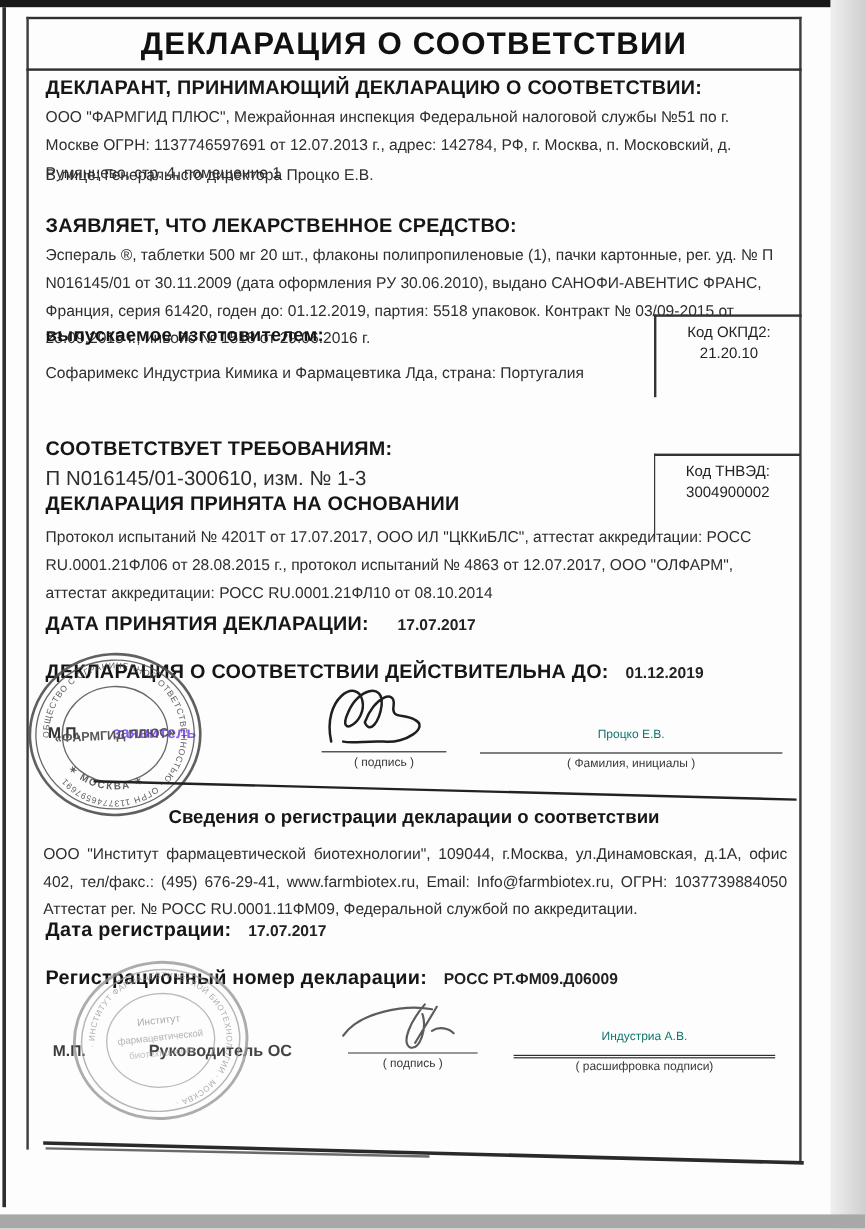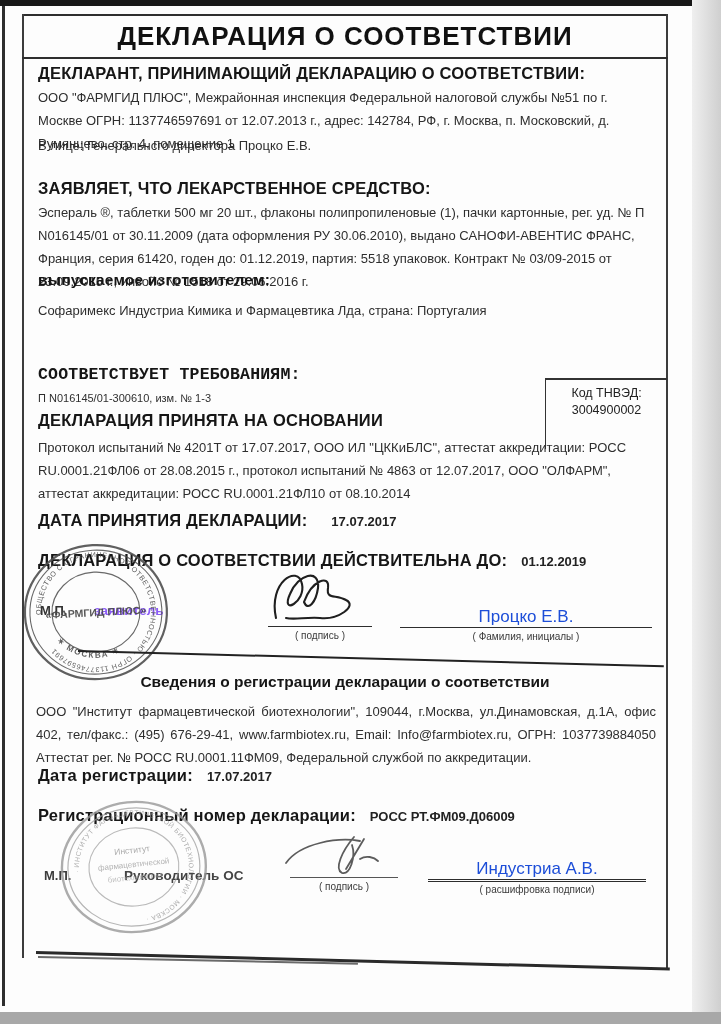--- a/index.html
+++ b/index.html
@@ -9,21 +9,21 @@
   .hline{background:#2e2e2e;height:2px;}
   .vline{background:#3c3c3c;width:2px;}
   .heading{font-weight:bold;color:#161616;font-size:16.5px;letter-spacing:.2px;white-space:nowrap;}
   .body-text{font-size:13px;line-height:23px;color:#2e2e2e;}
   .caption{font-size:10px;color:#3a3a3a;text-align:center;}
   .value{font-size:13px;font-weight:600;color:#222;white-space:nowrap;}
   .kv{display:flex;align-items:baseline;gap:14px;white-space:nowrap;}
   .codebox{border-top:2px solid #333;border-left:2px solid #333;text-align:center;
            font-size:12.5px;color:#222;padding-top:5px;line-height:17px;}
   .sigline{border-top:1.5px solid #2d2d2d;}
-  .name-center{text-align:center;font-size:17px;color:#1d4ed8;}
+  .name-center{text-align:center;font-size:10px;color:#0f766e;}
   .stamp-svg text{font-family:"Liberation Sans",sans-serif;}
 </style>
 </head>
 <body>
 
 <div id="page">
 
   <div class="abs" style="left:0;top:0;width:700px;height:6px;background:#181818;"></div>
   <div class="abs" style="left:2px;top:6px;width:3px;height:1000px;background:#2e2e2e;"></div>
   <div class="abs" style="right:0;top:0;width:29px;height:1024px;background:linear-gradient(to right,#efefef,#cfcfcf);"></div>
@@ -36,26 +36,30 @@
   <div class="abs" style="left:22px;top:21px;width:646px;text-align:center;font-size:26px;font-weight:bold;color:#111;letter-spacing:1px;">ДЕКЛАРАЦИЯ О СООТВЕТСТВИИ</div>
   <div class="abs hline" style="left:22px;top:57px;width:646px;"></div>
 
   <div class="abs heading" style="left:38px;top:64px;">ДЕКЛАРАНТ, ПРИНИМАЮЩИЙ ДЕКЛАРАЦИЮ О СООТВЕТСТВИИ:</div>
   <div class="abs body-text" style="left:38px;top:86px;width:614px;">ООО "ФАРМГИД ПЛЮС", Межрайонная инспекция Федеральной налоговой  службы №51 по г. Москве ОГРН: 1137746597691 от 12.07.2013 г., адрес: 142784, РФ, г. Москва, п. Московский, д. Румянцево, стр. 4, помещение 1</div>
   <div class="abs body-text" style="left:38px;top:134px;width:614px;">В лице: Генеральнсго директора Процко Е.В.</div>
 
   <div class="abs heading" style="left:38px;top:179px;">ЗАЯВЛЯЕТ, ЧТО ЛЕКАРСТВЕННОЕ СРЕДСТВО:</div>
   <div class="abs body-text" style="left:38px;top:201px;width:630px;">Эспераль ®, таблетки 500 мг 20 шт., флаконы полипропиленовые (1), пачки картонные, рег. уд. № П N016145/01 от 30.11.2009 (дата оформления РУ 30.06.2010), выдано САНОФИ-АВЕНТИС ФРАНС, Франция, серия 61420, годен до: 01.12.2019, партия: 5518 упаковок. Контракт № 03/09-2015 от 23.09.2015 г., инвойс  № 1518 от 29.06.2016 г.</div>
 
+  <div class="abs codebox" style="left:545px;top:262px;width:121px;height:62px;">
+    <div>Код ОКПД2:</div>
+    <div>21.20.10</div>
+  </div>
 
   <div class="abs heading" style="left:38px;top:271px;font-size:15.5px;">выпускаемое изготовителем:</div>
   <div class="abs body-text" style="left:38px;top:299px;width:500px;">Софаримекс Индустриа Кимика и Фармацевтика Лда, страна: Португалия</div>
 
-  <div class="abs heading" style="left:38px;top:365px;font-family:Liberation Mono, monospace;">СООТВЕТСТВУЕТ ТРЕБОВАНИЯМ:</div>
-  <div class="abs body-text" style="left:38px;top:387px;width:500px;font-size:11px;">П N016145/01-300610, изм. № 1-3</div>
+  <div class="abs heading" style="left:38px;top:365px;">СООТВЕТСТВУЕТ ТРЕБОВАНИЯМ:</div>
+  <div class="abs body-text" style="left:38px;top:387px;width:500px;font-size:17px;">П N016145/01-300610, изм. № 1-3</div>
 
   <div class="abs codebox" style="left:545px;top:378px;width:121px;height:64px;border-left-width:1.5px;">
     <div>Код ТНВЭД:</div>
     <div>3004900002</div>
   </div>
 
   <div class="abs heading" style="left:38px;top:411px;">ДЕКЛАРАЦИЯ ПРИНЯТА НА ОСНОВАНИИ</div>
   <div class="abs body-text" style="left:38px;top:436px;width:618px;">Протокол испытаний № 4201Т от 17.07.2017, ООО ИЛ "ЦККиБЛС", аттестат аккредитации: РОСС RU.0001.21ФЛ06 от 28.08.2015 г., протокол испытаний № 4863 от 12.07.2017, ООО "ОЛФАРМ", аттестат аккредитации: РОСС RU.0001.21ФЛ10 от 08.10.2014</div>
 
   <div class="abs kv" style="left:38px;top:511px;gap:24px;">

